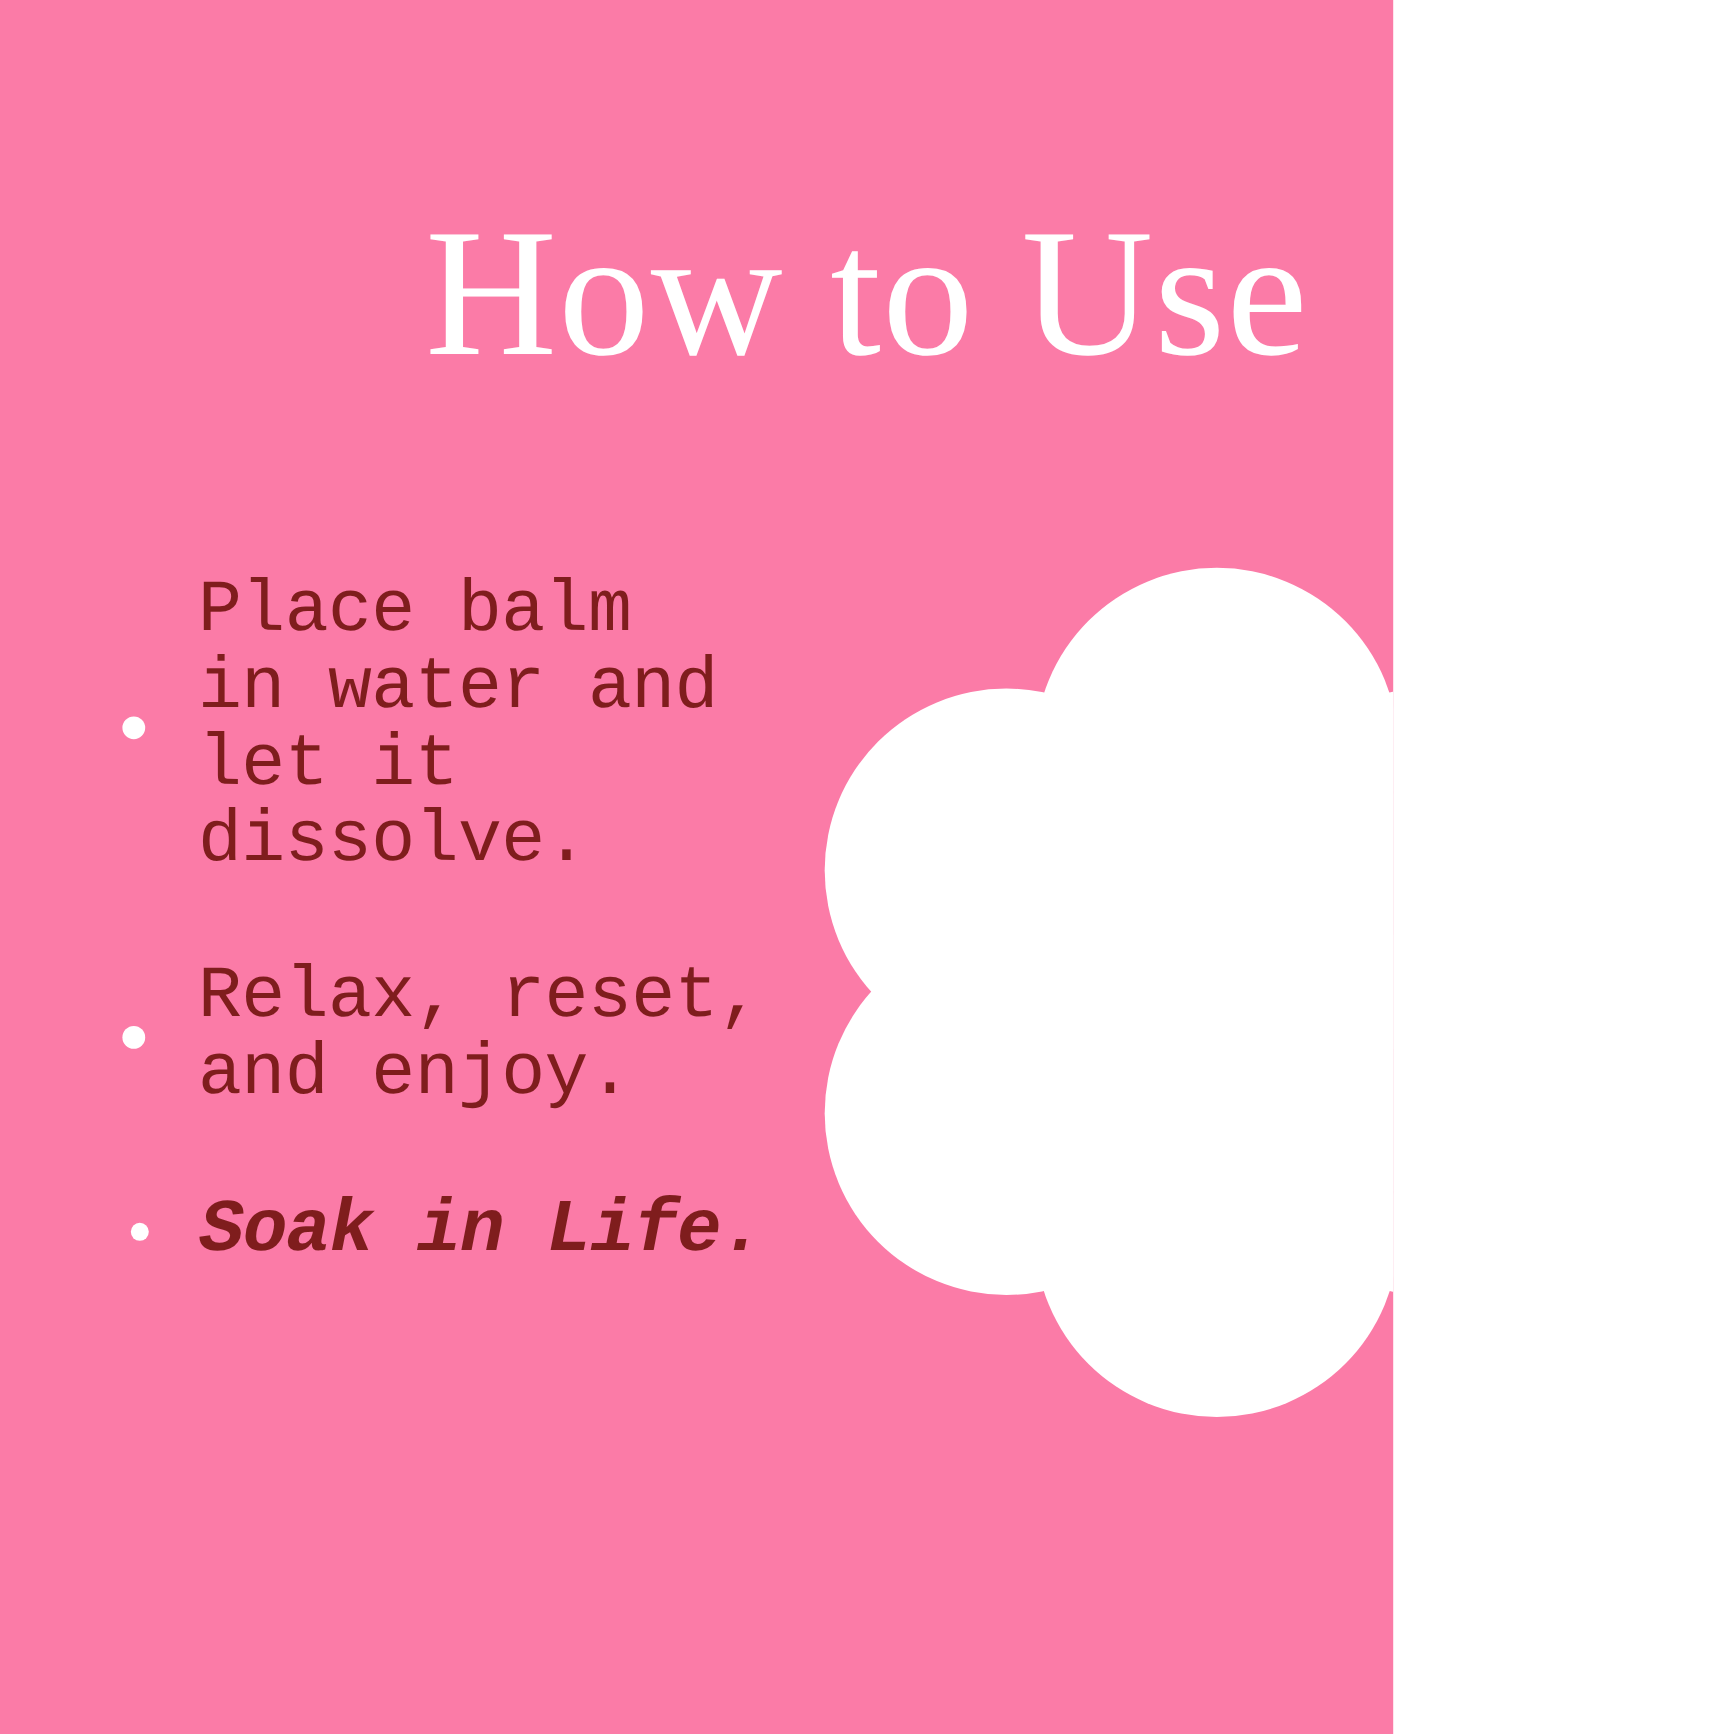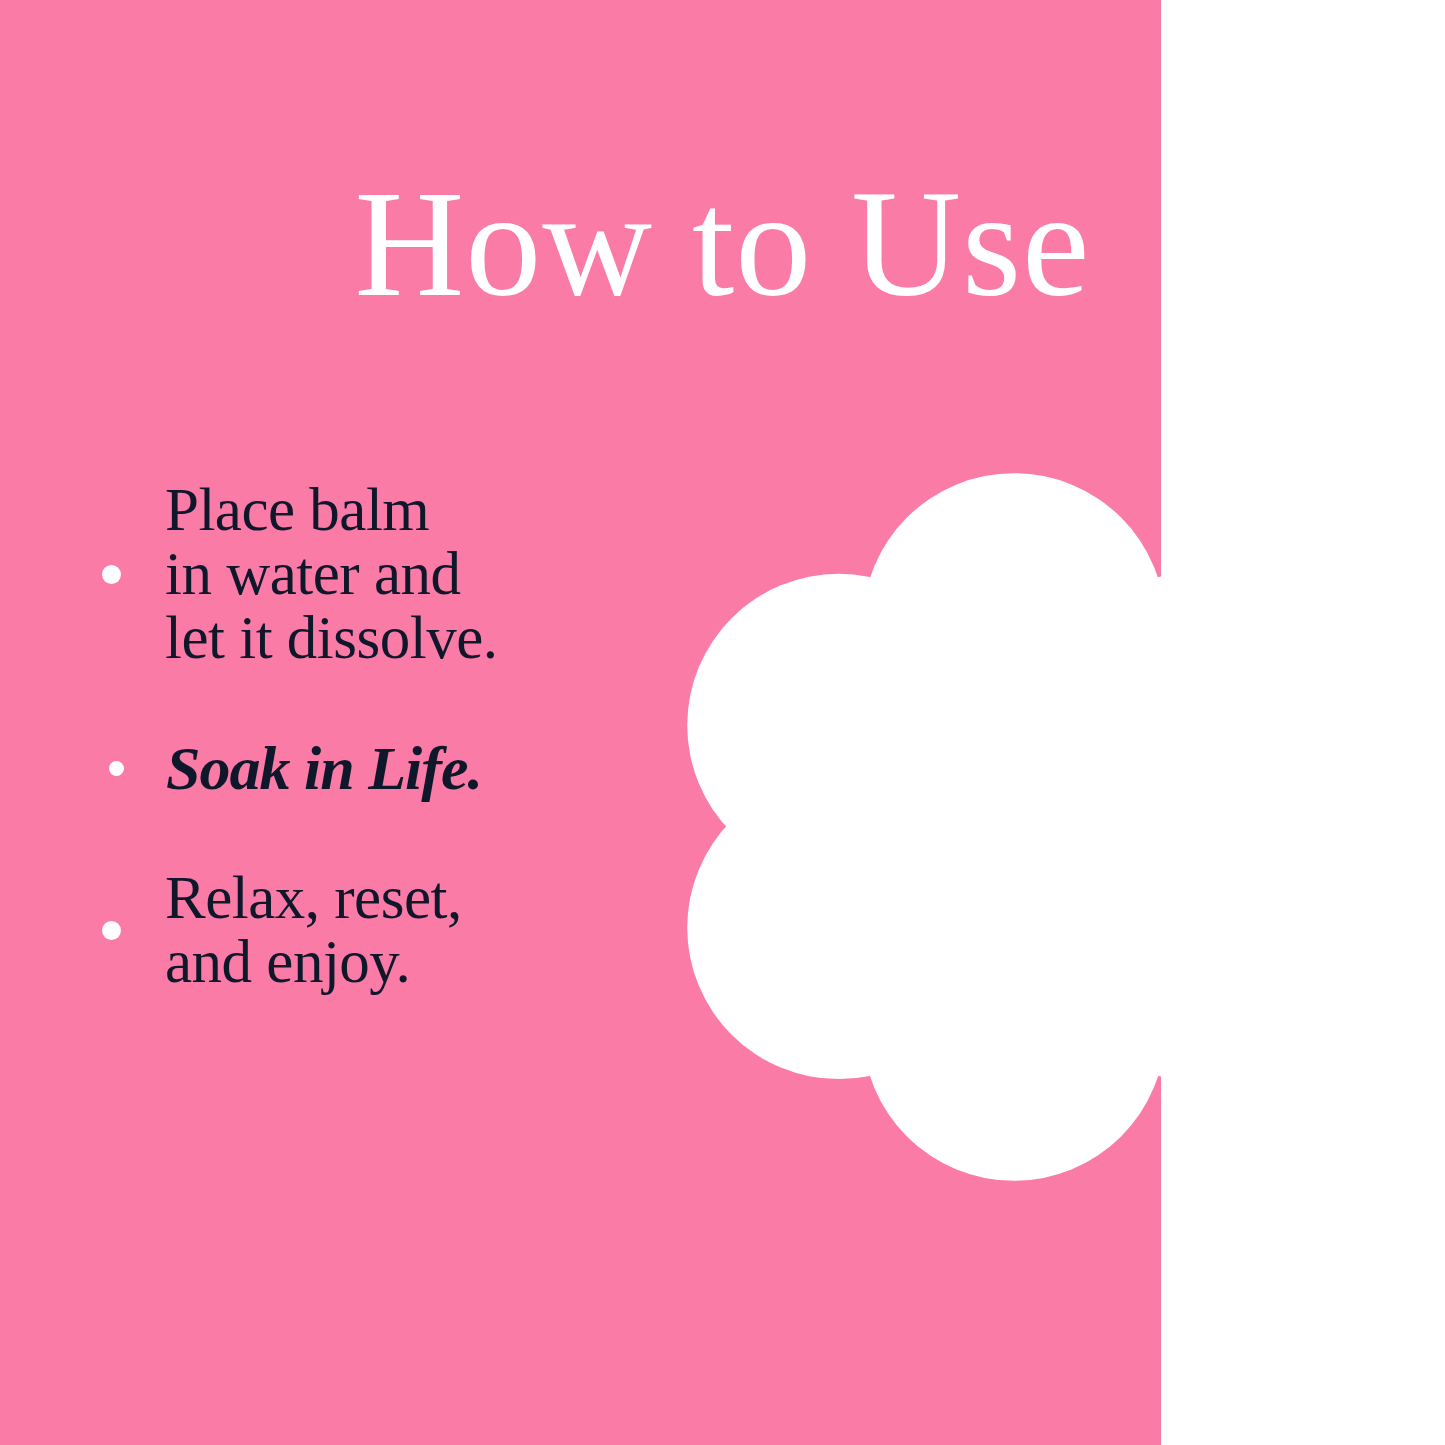--- a/index.html
+++ b/index.html
@@ -52,26 +52,26 @@
 
   .bullet {
     flex: 0 0 auto;
     background: #ffffff;
     border-radius: 50%;
   }
   .bullet-lg { width: 19px; height: 19px; margin-left: 14px; margin-right: 44px; }
   .bullet-sm { width: 15px; height: 15px; margin-left: 21px; margin-right: 42px; }
 
   .step-text {
-    font-family: Liberation Serif, serif;
+    font-family: Liberation Mono, monospace;
     font-size: 61px;
     line-height: 64px;
     font-weight: 400;
     letter-spacing: -0.5px;
-    color: #0f172a;
+    color: #7f1d1d;
     white-space: pre-line;
   }
   .step-text.emph {
     font-style: italic;
     font-weight: 700;
     font-size: 62px;
     letter-spacing: -1px;
   }
 
   
@@ -95,29 +95,29 @@
 
   <div id="steps">
 
     <div class="step step-1">
       <span class="bullet bullet-lg"></span>
       <span class="step-text">Place balm
 in water and
 let it dissolve.</span>
     </div>
 
-    <div class="step step-3">
-      <span class="bullet bullet-sm"></span>
-      <span class="step-text emph">Soak in Life.</span>
-    </div>
-
     <div class="step step-2">
       <span class="bullet bullet-lg"></span>
       <span class="step-text">Relax, reset,
 and enjoy.</span>
+    </div>
+
+    <div class="step step-3">
+      <span class="bullet bullet-sm"></span>
+      <span class="step-text emph">Soak in Life.</span>
     </div>
 
   </div>
 
   <div id="flower-wrap">
     <svg id="flower-svg" viewBox="0 0 748 748">
       <defs>
 
         <g id="petal-group">
           <circle cx="374" cy="200" r="140"></circle>

